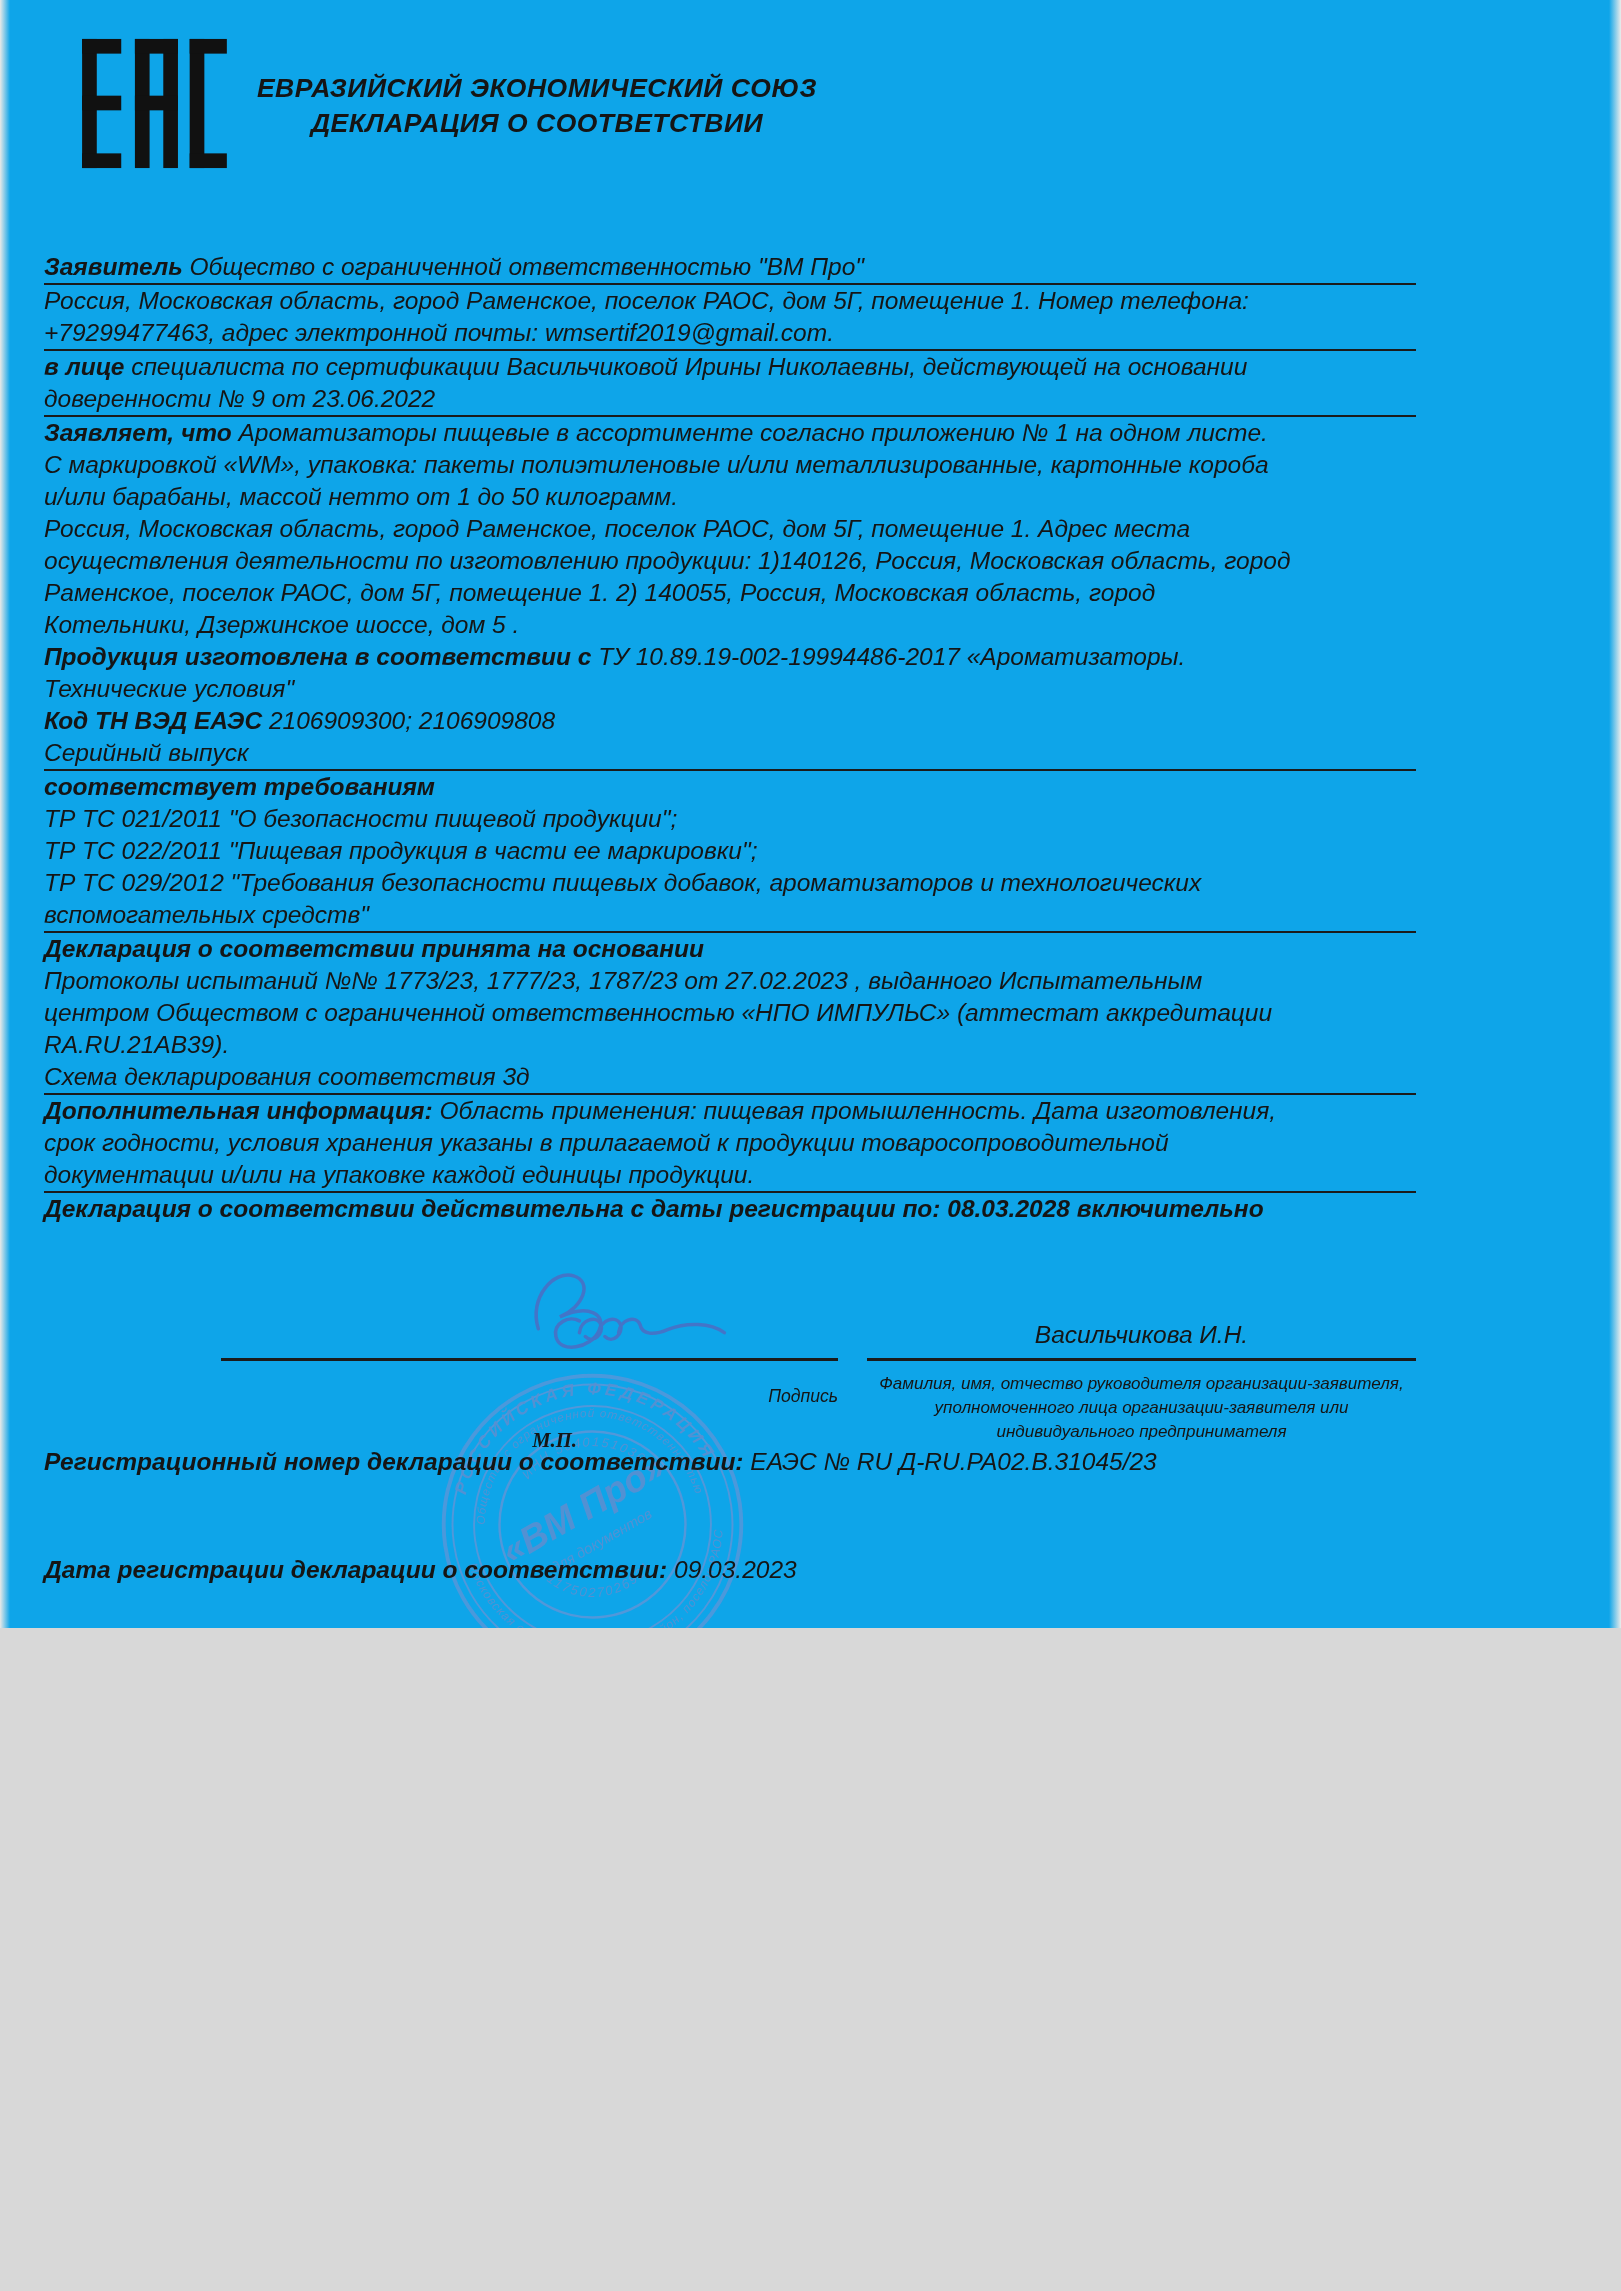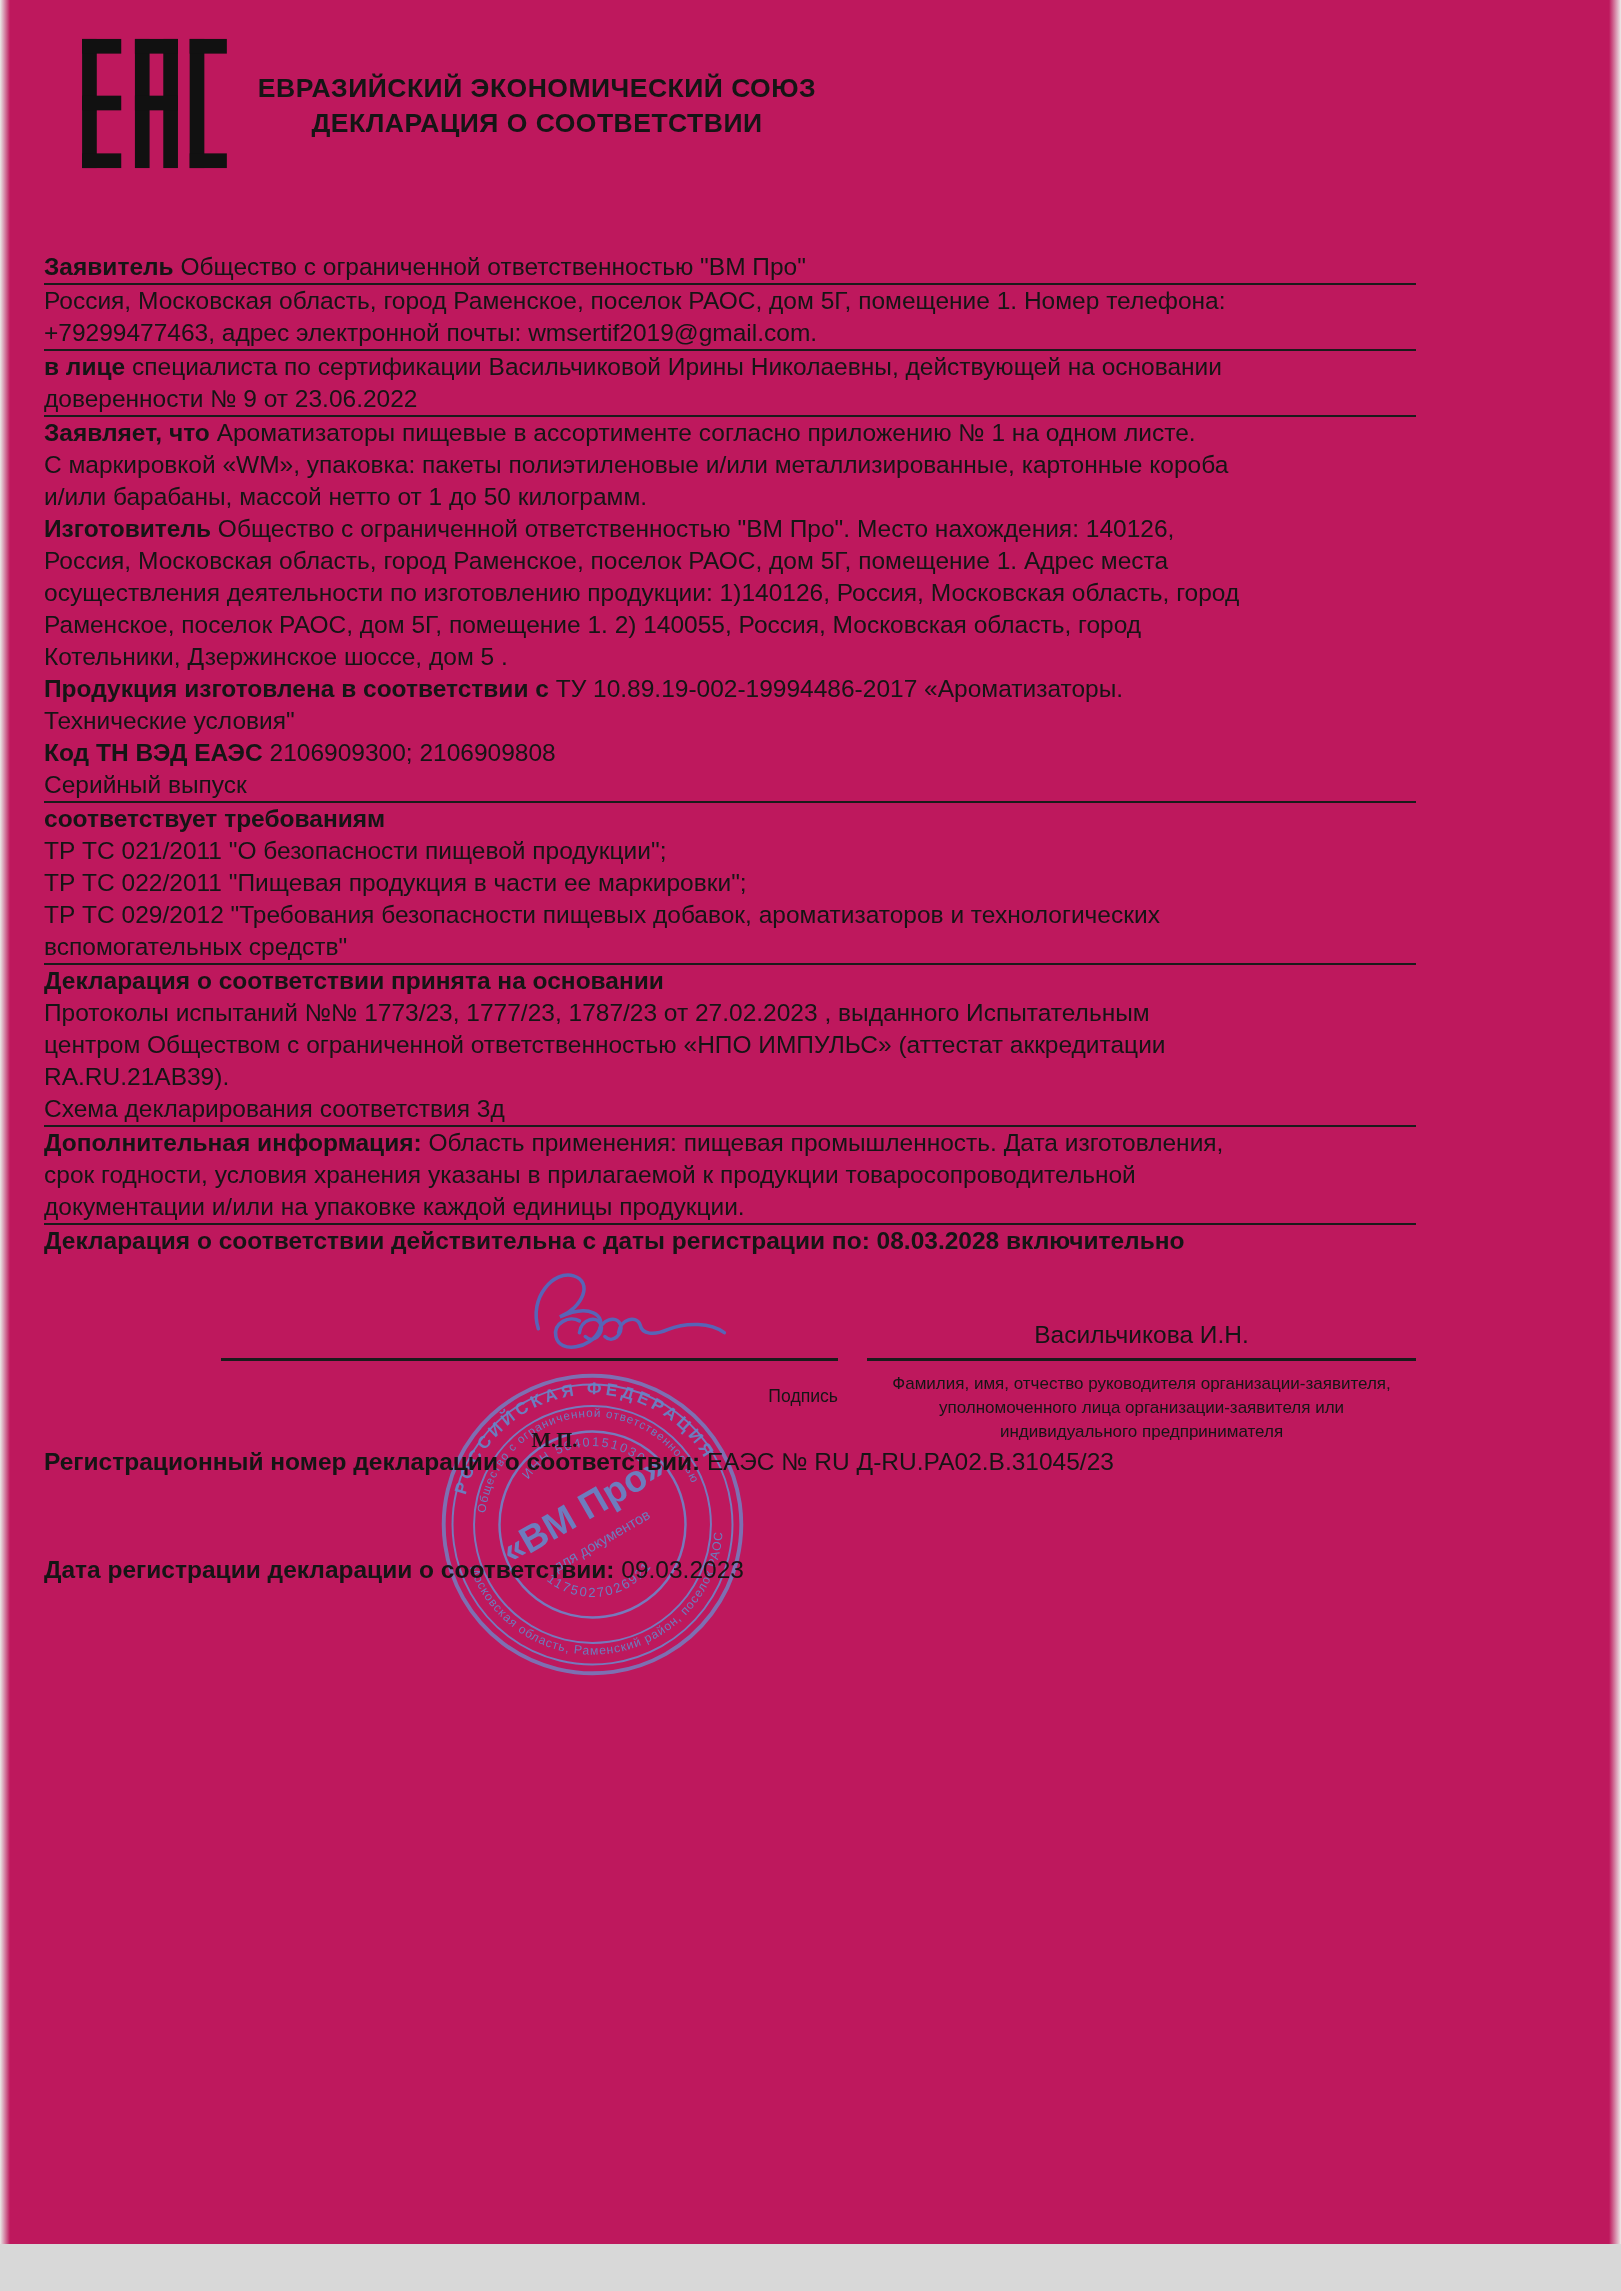--- a/index.html
+++ b/index.html
@@ -1,17 +1,17 @@
 <!DOCTYPE html>
 <html><head>
 <meta charset="utf-8">
 <style>
   html,body{margin:0;padding:0;background:#d8d8d8;}
-  #page{position:relative;width:1621px;height:2244px;background:#be185d;overflow:hidden;
-        font-family:"Liberation Sans","DejaVu Sans",sans-serif;color:#151515;}
+  #page{position:relative;width:1621px;height:1628px;background:#0ea5e9;overflow:hidden;
+        font-family:"Liberation Sans","DejaVu Sans",sans-serif;color:#151515;font-style:italic;}
   
   #page:before{content:"";position:absolute;left:0;top:0;bottom:0;width:9.8px;
         background:linear-gradient(to right,#e9e9e7,rgba(255,255,255,0));pointer-events:none;}
   #page:after{content:"";position:absolute;right:0;top:0;bottom:0;width:11.8px;
         background:linear-gradient(to left,#ececea,rgba(255,255,255,0));pointer-events:none;}
 
   .abs{position:absolute;}
 
   
   #eac-logo{left:80px;top:37px;width:147px;height:133px;}
@@ -83,21 +83,20 @@
       <div class="section ruled">
         <div class="line"><span class="b">в лице </span><span>специалиста по сертификации Васильчиковой Ирины Николаевны, действующей на основании</span></div>
         <div class="line"><span>доверенности № 9 от  23.06.2022</span></div>
       </div>
       <div class="section">
         <div class="line"><span class="b">Заявляет, что </span><span>Ароматизаторы пищевые в ассортименте согласно приложению № 1 на одном листе.</span></div>
         <div class="line"><span>С маркировкой «WM», упаковка: пакеты полиэтиленовые и/или металлизированные, картонные короба</span></div>
         <div class="line"><span>и/или барабаны, массой нетто от 1 до 50 килограмм.</span></div>
       </div>
       <div class="section">
-        <div class="line"><span class="b">Изготовитель </span><span>Общество с ограниченной ответственностью "ВМ Про". Место нахождения: 140126,</span></div>
         <div class="line"><span>Россия, Московская область, город Раменское, поселок  РАОС, дом 5Г, помещение 1. Адрес места</span></div>
         <div class="line"><span>осуществления деятельности по изготовлению продукции: 1)140126, Россия, Московская область, город</span></div>
         <div class="line"><span>Раменское, поселок РАОС, дом 5Г, помещение 1. 2) 140055, Россия, Московская область, город</span></div>
         <div class="line"><span>Котельники, Дзержинское шоссе, дом 5 .</span></div>
       </div>
       <div class="section">
         <div class="line"><span class="b">Продукция изготовлена в соответствии с </span><span>ТУ 10.89.19-002-19994486-2017 «Ароматизаторы.</span></div>
         <div class="line"><span>Технические условия"</span></div>
       </div>
       <div class="section">

